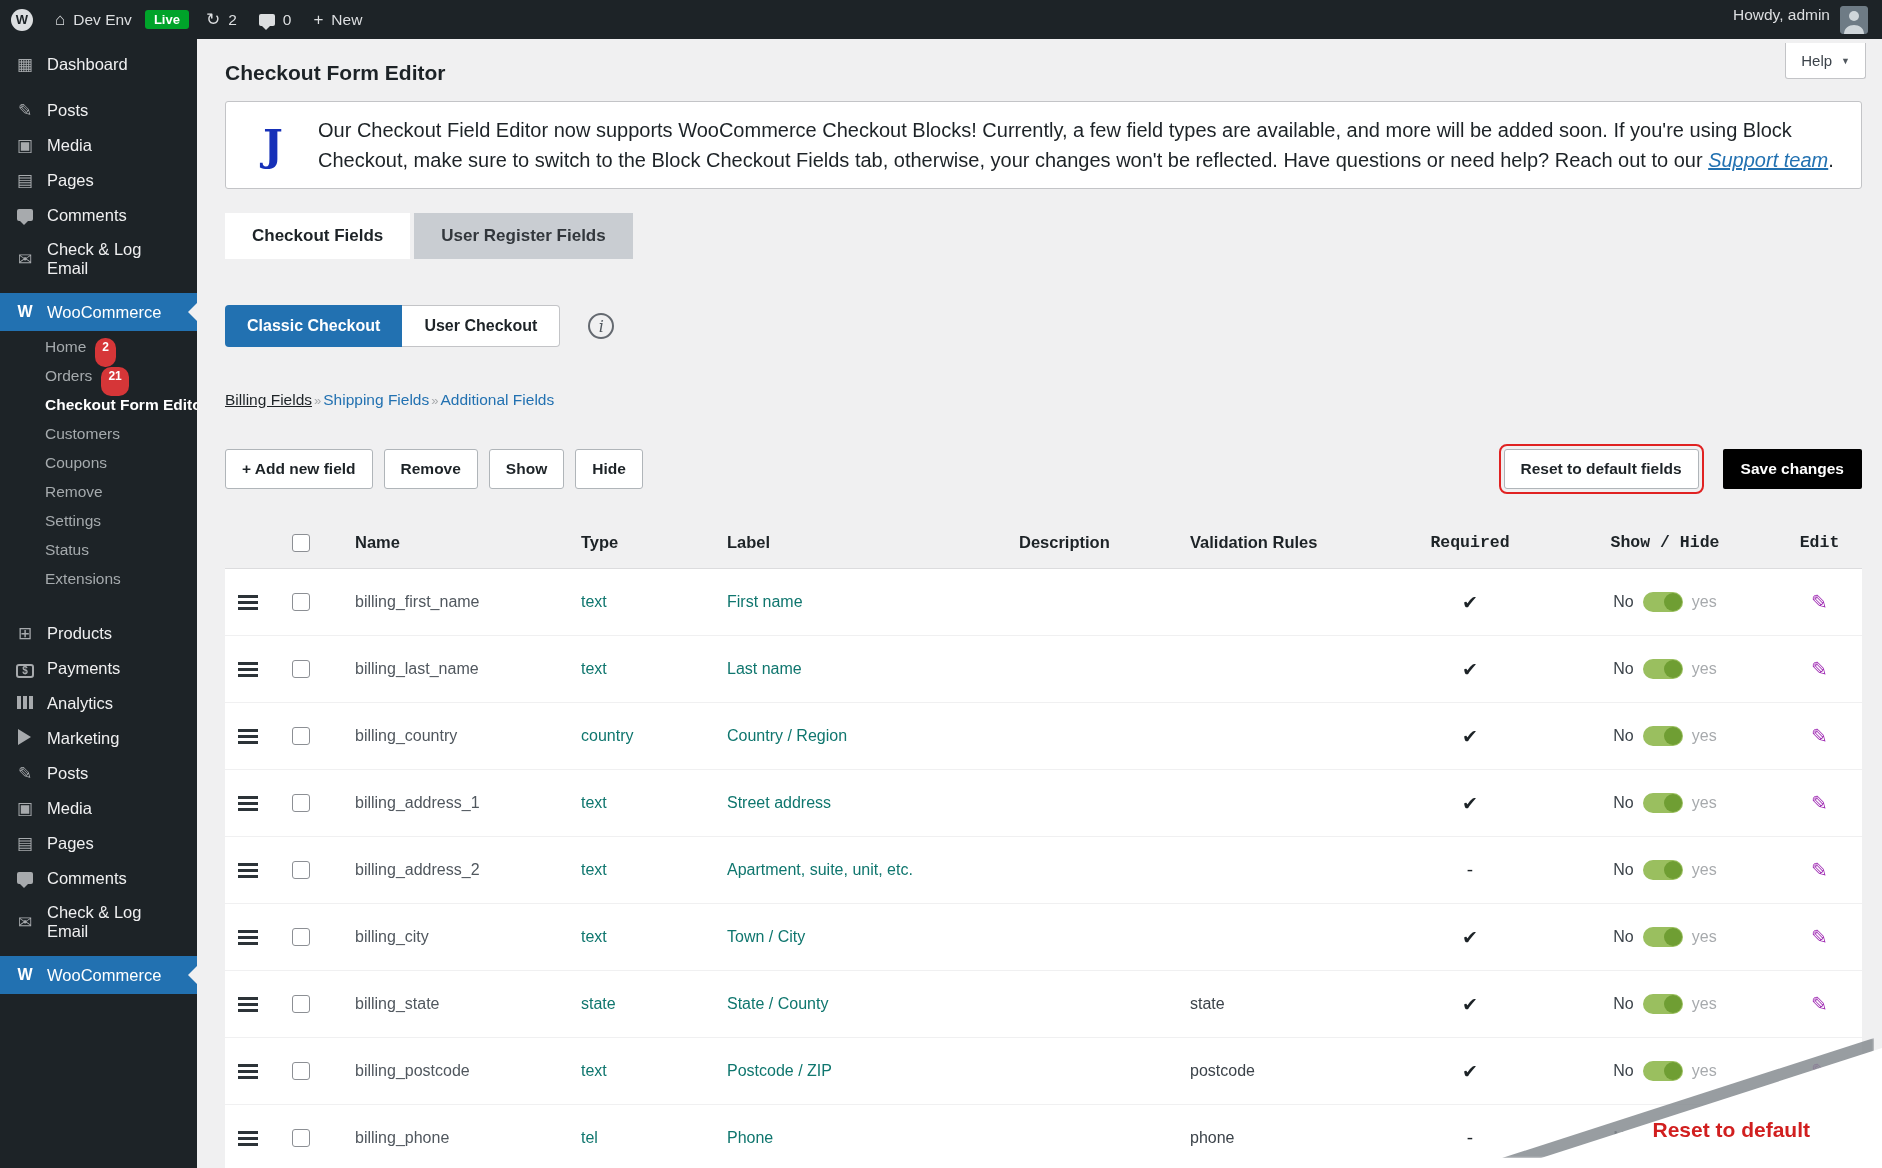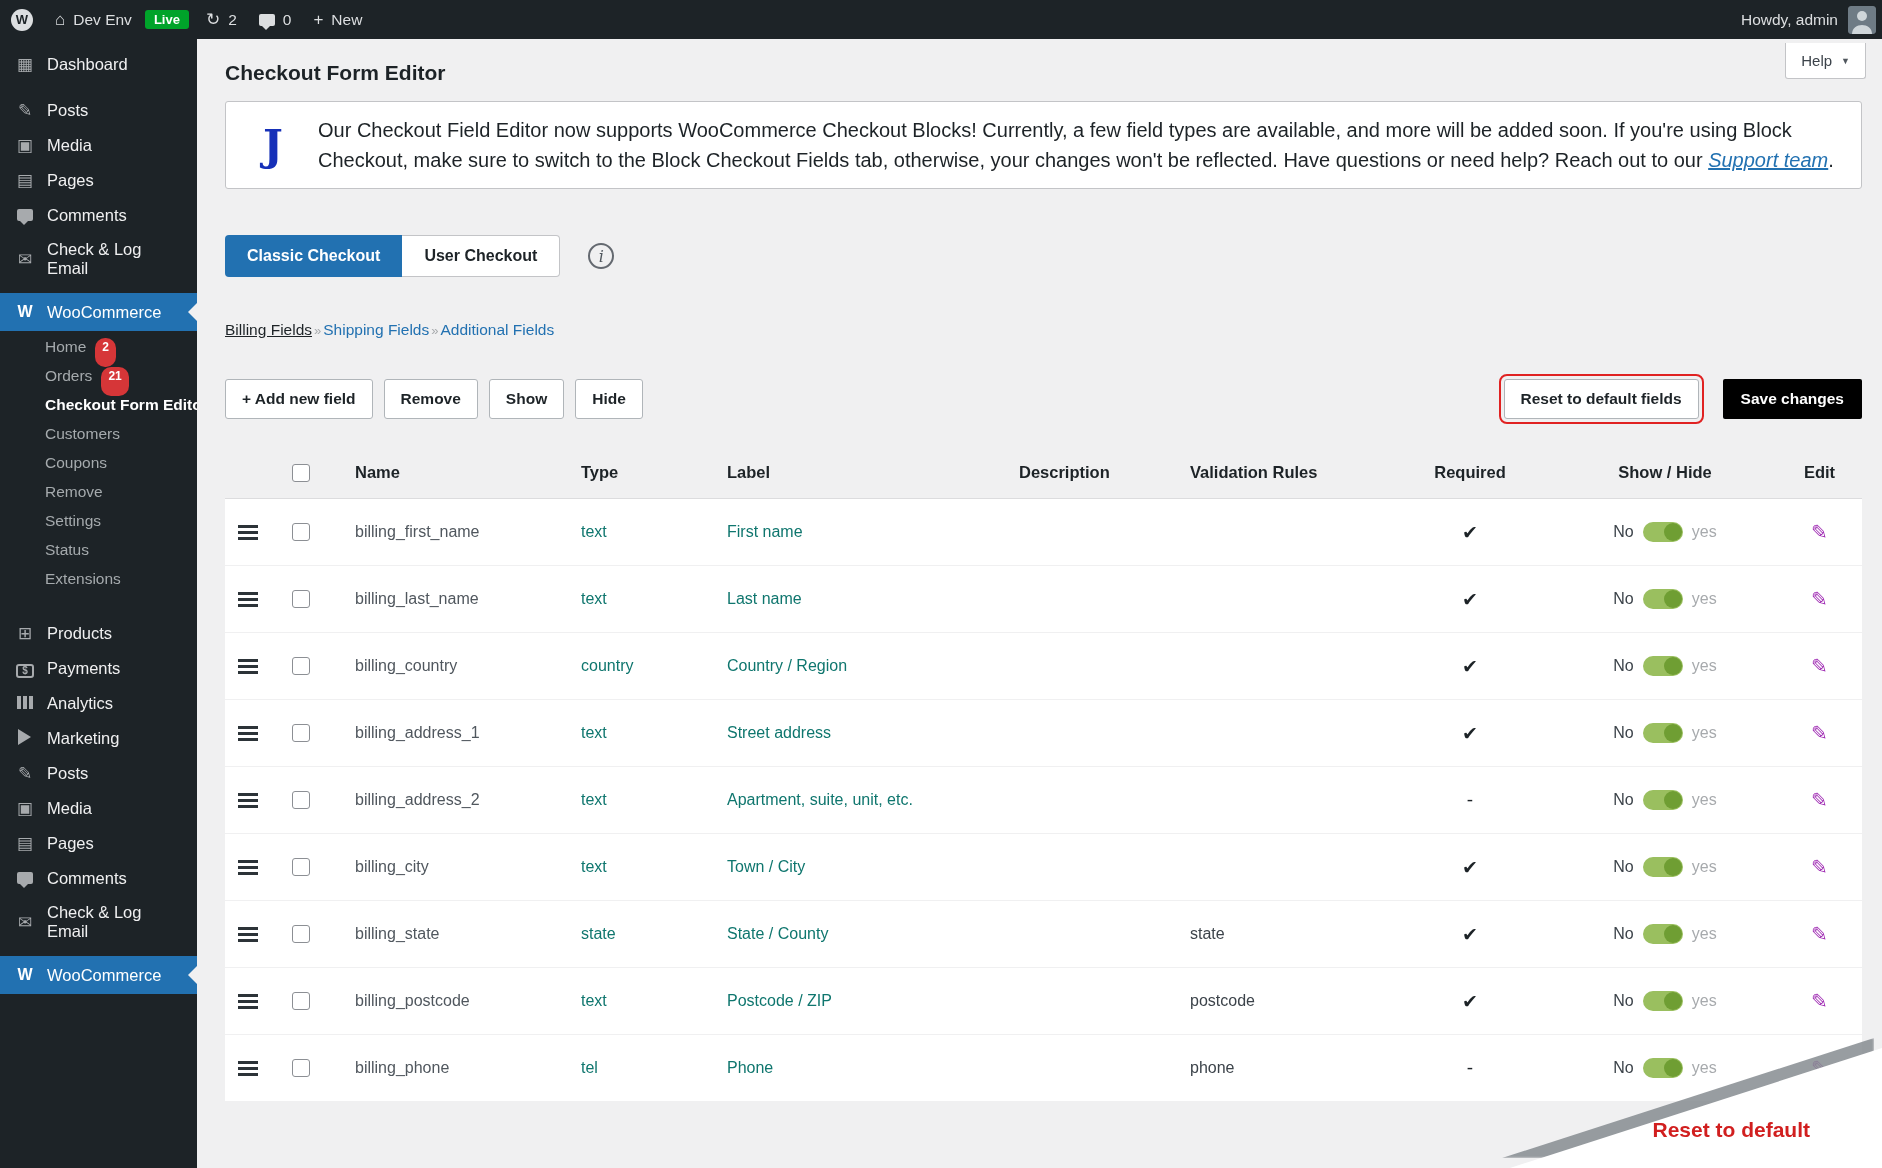--- a/index.html
+++ b/index.html
@@ -12,21 +12,21 @@
     color:#dcdee0; display:flex; align-items:center; font-size:15.5px; z-index:100; }
   .ab-item { display:flex; align-items:center; gap:8px; padding:0 11px; height:39px; cursor:pointer; color:#dcdee0; }
   .wp-logo { width:22px; height:22px; border-radius:50%; background:#dcdee0; color:#1d2327;
     display:flex; align-items:center; justify-content:center; font-weight:700; font-size:13px; }
   .ab-glyph { font-size:17px; line-height:1; }
   .live-badge { background:#00a32a; color:#fff; font-size:13px; font-weight:700; padding:2px 9px;
     border-radius:3px; margin:0 6px 0 2px; }
   .bubble-icon { width:16px; height:12px; background:#dcdee0; border-radius:2px; position:relative; display:inline-block; }
   .bubble-icon::after { content:""; position:absolute; left:3px; bottom:-4px; border:4px solid transparent;
     border-top-color:#dcdee0; border-bottom:0; }
-  .ab-right { margin-left:auto; display:flex; align-items:center; gap:10px; padding-right:6px; cursor:pointer; }
+  .ab-right { margin-left:auto; display:flex; gap:10px; padding-right:14px; cursor:pointer; }
   .avatar { width:28px; height:28px; border-radius:3px; overflow:hidden; display:block; }
 
   
   #sidebar { position:fixed; top:39px; left:0; bottom:0; width:197px; background:#1d2327; z-index:90; overflow:hidden; }
   .menu { padding-top:8px; }
   .menu-item { display:flex; align-items:center; gap:11px; padding-left:14px; height:35px;
     color:#f0f0f1; font-size:16.5px; cursor:pointer; position:relative; }
   .mi-icon { width:22px; flex:0 0 22px; text-align:center; color:#a7aaad; font-size:17px; line-height:1; }
   .mi-label { line-height:1.15; white-space:nowrap; }
   .menu-item.tall { height:52px; }
@@ -98,21 +98,21 @@
   .thead { height:52px; background:#f0f0f1; font-weight:700; font-size:16.5px; color:#1d2327; border-bottom:1px solid #dcdcde; }
   .trow { height:67px; background:#fff; border-bottom:1px solid #f0f0f1; font-size:16px; }
   .c-handle, .c-check, .c-edit { display:flex; justify-content:center; }
   .c-name { padding-left:24px; color:#50575e; }
   .thead .c-name { color:#1d2327; }
   .c-type, .c-label, .c-desc { color:#0f766e; }
   .thead .c-type, .thead .c-label, .thead .c-desc { color:#1d2327; }
   .c-valid { padding-left:9px; color:#3c434a; }
   .thead .c-valid { color:#1d2327; }
   .c-req { text-align:center; font-size:19px; color:#1d2327; }
-  .thead .c-req, .thead .c-show, .thead .c-edit { font-size:16.5px; }
+  .thead .c-req, .thead .c-show, .thead .c-edit { font-size:16.5px;font-family:Liberation Mono, monospace; }
   .c-show { display:flex; align-items:center; justify-content:center; gap:9px; }
   .no-label { color:#3c434a; }
   .yes-label { color:#a7aaad; }
   .toggle { width:40px; height:20px; border-radius:10px; background:#9abf5f; position:relative; cursor:pointer; flex:0 0 40px; }
   .toggle::after { content:""; position:absolute; right:1px; top:1px; width:18px; height:18px; border-radius:50%; background:#6f9e33; }
   .checkbox { width:18px; height:18px; background:#fff; border:1.5px solid #8c8f94; border-radius:3px; cursor:pointer; }
   .handle { width:20px; height:3px; background:#2c3338; box-shadow:0 6px 0 #2c3338, 0 12px 0 #2c3338; position:relative; top:-6px; cursor:grab; }
   .pencil { color:#a231b5; font-size:20px; cursor:pointer; }
 
   
@@ -276,20 +276,24 @@
   <h1 class="page-title">Checkout Form Editor</h1>
 
   <div class="notice">
     <span class="plugin-logo">J</span>
     <div class="notice-text">
       <span>Our Checkout Field Editor now supports WooCommerce Checkout Blocks! Currently, a few field types are available, and more will be added soon. If you're using Block Checkout, make sure to switch to the Block Checkout Fields tab, otherwise, your changes won't be reflected. Have questions or need help? Reach out to our</span>
       <span class="support-link">Support team</span><span>.</span>
     </div>
   </div>
 
+  <div class="tabs">
+    <div class="tab active">Checkout Fields</div>
+    <div class="tab inactive">User Register Fields</div>
+  </div>
 
   <div class="mode-row">
     <div class="mode-btn mode-classic">Classic Checkout</div>
     <div class="mode-btn mode-block">User Checkout</div>
     <div class="info-icon">i</div>
   </div>
 
   <div class="subnav">
     <span class="active-link">Billing Fields</span>
     <span class="sep-glyph">»</span>

